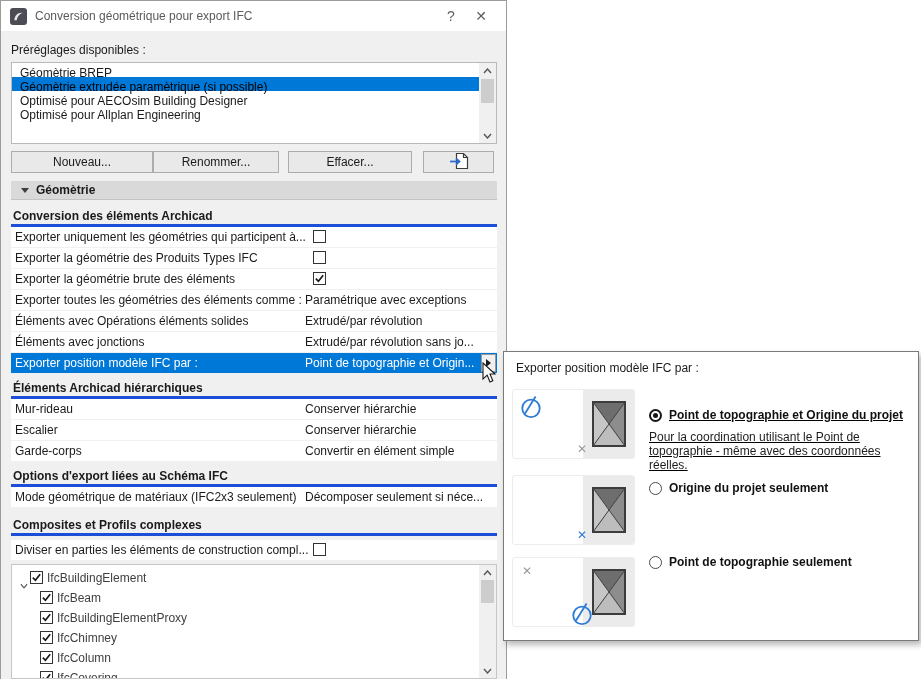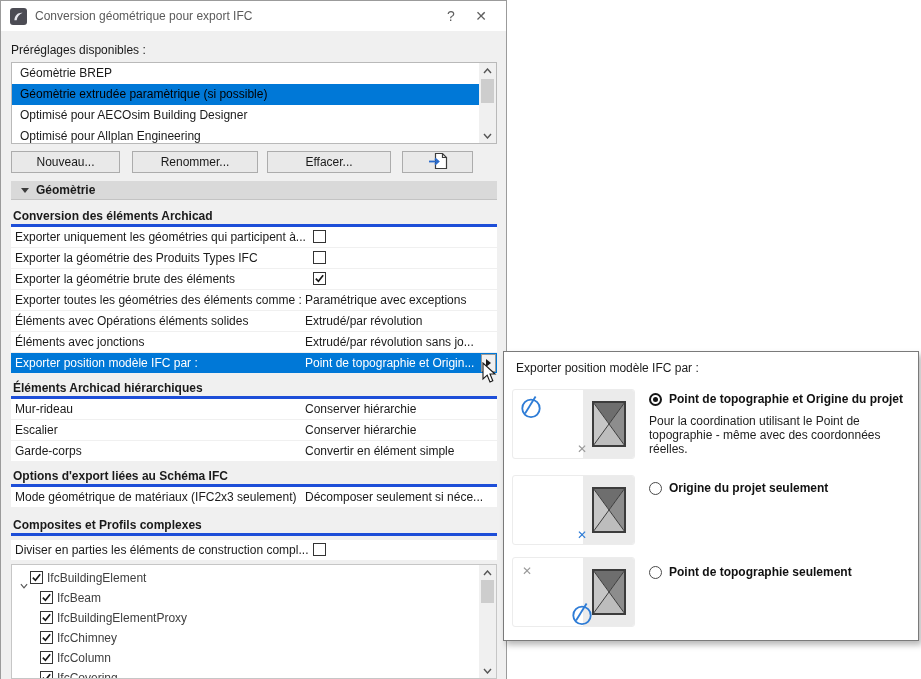--- a/index.html
+++ b/index.html
@@ -15,21 +15,21 @@
   .title-text { font-size:12px; color:#5a5a5a; flex:1 1 auto; white-space:nowrap; overflow:hidden; }
   .cap-btn { width:30px; height:26px; display:flex; align-items:center; justify-content:center;
              color:#5f5f5f; font-size:14px; cursor:default; }
 
   .dlg-body { padding:0 9px 0 10px; }
   .field-label { font-size:12px; color:#1a1a1a; margin-top:12px; }
 
   
   .listbox { position:relative; margin-top:5px; height:82px; background:#fff;
              border:1px solid #b9b9b9; overflow:hidden; }
-  .list-item { height:21px; line-height:21px; font-size:12px; color:#1a1a1a; padding-left:8px;
+  .list-item { height:14px; line-height:21px; font-size:12px; color:#1a1a1a; padding-left:8px;
                white-space:nowrap; }
   .list-item.selected { background:#0078d7; color:#000000; }
   .vscroll { position:absolute; right:0; top:0; bottom:0; width:17px; background:#f0f0f0; }
   .vs-arrow { position:absolute; left:0; width:17px; height:15px; display:flex; align-items:center; justify-content:center; }
   .vs-arrow.up { top:0; } .vs-arrow.down { bottom:0; }
   .vs-thumb { position:absolute; left:2px; width:13px; background:#cdcdcd; }
 
   
   .btnrow { margin-top:7px; display:flex; }
   .push-btn { height:22px; background:#e9e9e9; border:1px solid #acacac; font-size:12px; color:#1a1a1a;
@@ -130,21 +130,21 @@
           <div class="vs-thumb" style="top:16px; height:24px;"></div>
           <div class="vs-arrow down">
             <svg width="9" height="6" viewBox="0 0 9 6">
                 <polyline points="1,1 4.5,5 8,1" fill="none" stroke="#555" stroke-width="1.4"></polyline>
               </svg>
           </div>
         </div>
       </div>
 
       <div class="btnrow">
-        <button class="push-btn" style="width:109px; margin-right:12px;">Nouveau...</button>
+        <button class="push-btn" style="width:142px; ">Nouveau...</button>
         <button class="push-btn" style="width:126px; margin-right:9px;">Renommer...</button>
         <button class="push-btn" style="width:124px; margin-right:11px;">Effacer...</button>
         <button class="push-btn" style="width:71px;">
           <span>
             <svg width="22" height="18" viewBox="0 0 22 18">
               <path d="M8.5 1.5 h7 l4 4 v11 h-11 z" fill="#fff" stroke="#3c3c3c" stroke-width="1.2"></path>
               <path d="M15.5 1.5 v4 h4" fill="none" stroke="#3c3c3c" stroke-width="1.2"></path>
               <line x1="2" y1="9.5" x2="11" y2="9.5" stroke="#2a6bcc" stroke-width="1.8"></line>
               <polyline points="8,6.5 11.5,9.5 8,12.5" fill="none" stroke="#2a6bcc" stroke-width="1.8"></polyline>
             </svg>
@@ -309,21 +309,21 @@
         </svg>
       </div>
       <span class="survey" style="left:7px; top:5px;">
         <svg width="22" height="24" viewBox="0 0 24 26">
             <circle cx="12" cy="14.5" r="9.5" fill="none" stroke="#2e7cd6" stroke-width="2"></circle>
             <line x1="17" y1="1.5" x2="5.5" y2="20" stroke="#2e7cd6" stroke-width="2"></line>
           </svg>
       </span>
       <span class="marker-x gray" style="left:64px; bottom:3px;">✕</span>
     </div>
-    <div class="opt-text" style="top:40px;">
+    <div class="opt-text" style="top:56px;text-decoration:underline;">
       <div class="opt-head">
         <span class="radio selected"></span>
         <span class="opt-title">Point de topographie et Origine du projet</span>
       </div>
       <div class="opt-desc">Pour la coordination utilisant le Point de
 topographie - même avec des coordonnées réelles.</div>
     </div>
 
     <div class="thumb-card" style="top:123px;">
       <div class="thumb-gray">
@@ -357,21 +357,21 @@
         </svg>
       </div>
       <span class="marker-x gray" style="left:9px; top:7px;">✕</span>
       <span class="survey" style="left:58px; top:44px;">
         <svg width="22" height="24" viewBox="0 0 24 26">
             <circle cx="12" cy="14.5" r="9.5" fill="none" stroke="#2e7cd6" stroke-width="2"></circle>
             <line x1="17" y1="1.5" x2="5.5" y2="20" stroke="#2e7cd6" stroke-width="2"></line>
           </svg>
       </span>
     </div>
-    <div class="opt-text" style="top:213px;">
+    <div class="opt-text" style="top:203px;">
       <div class="opt-head">
         <span class="radio"></span>
         <span class="opt-title">Point de topographie seulement</span>
       </div>
     </div>
   </div>
 
   <div class="cursor">
     <svg width="15" height="22" viewBox="0 0 15 22">
       <path d="M1,1 L1,17 L5.2,13.2 L8,20 L10.8,18.8 L8,12 L13,12 Z" fill="#ffffff" stroke="#1a1a1a" stroke-width="1.1"></path>

